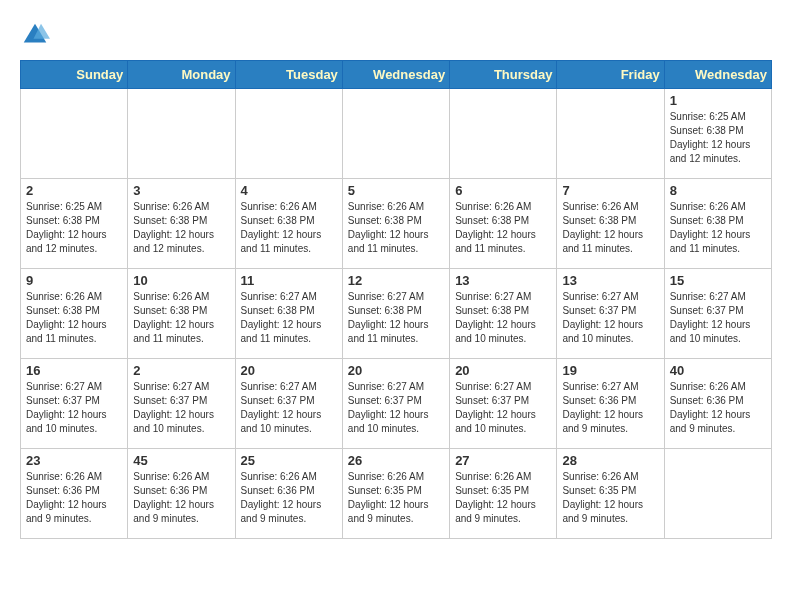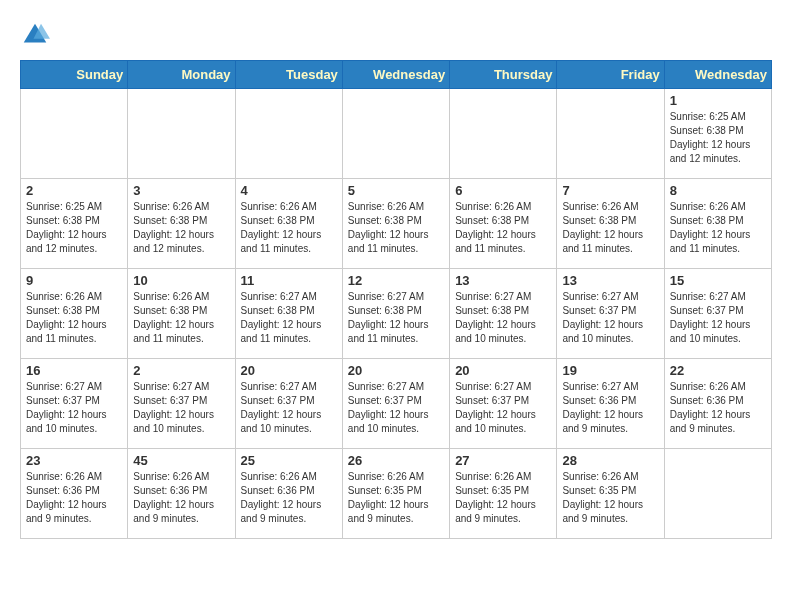--- a/index.html
+++ b/index.html
@@ -270,21 +270,21 @@
 and 10 minutes.</div>
         </td>
         <td>
           <span class="day-num">19</span>
           <div class="day-info" style="white-space: pre-line;">Sunrise: 6:27 AM
 Sunset: 6:36 PM
 Daylight: 12 hours
 and 9 minutes.</div>
         </td>
         <td>
-          <span class="day-num">22</span>
+          <span class="day-num">40</span>
           <div class="day-info" style="white-space: pre-line;">Sunrise: 6:26 AM
 Sunset: 6:36 PM
 Daylight: 12 hours
 and 9 minutes.</div>
         </td>
       </tr>
       <tr>
         <td>
           <span class="day-num">23</span>
           <div class="day-info" style="white-space: pre-line;">Sunrise: 6:26 AM

